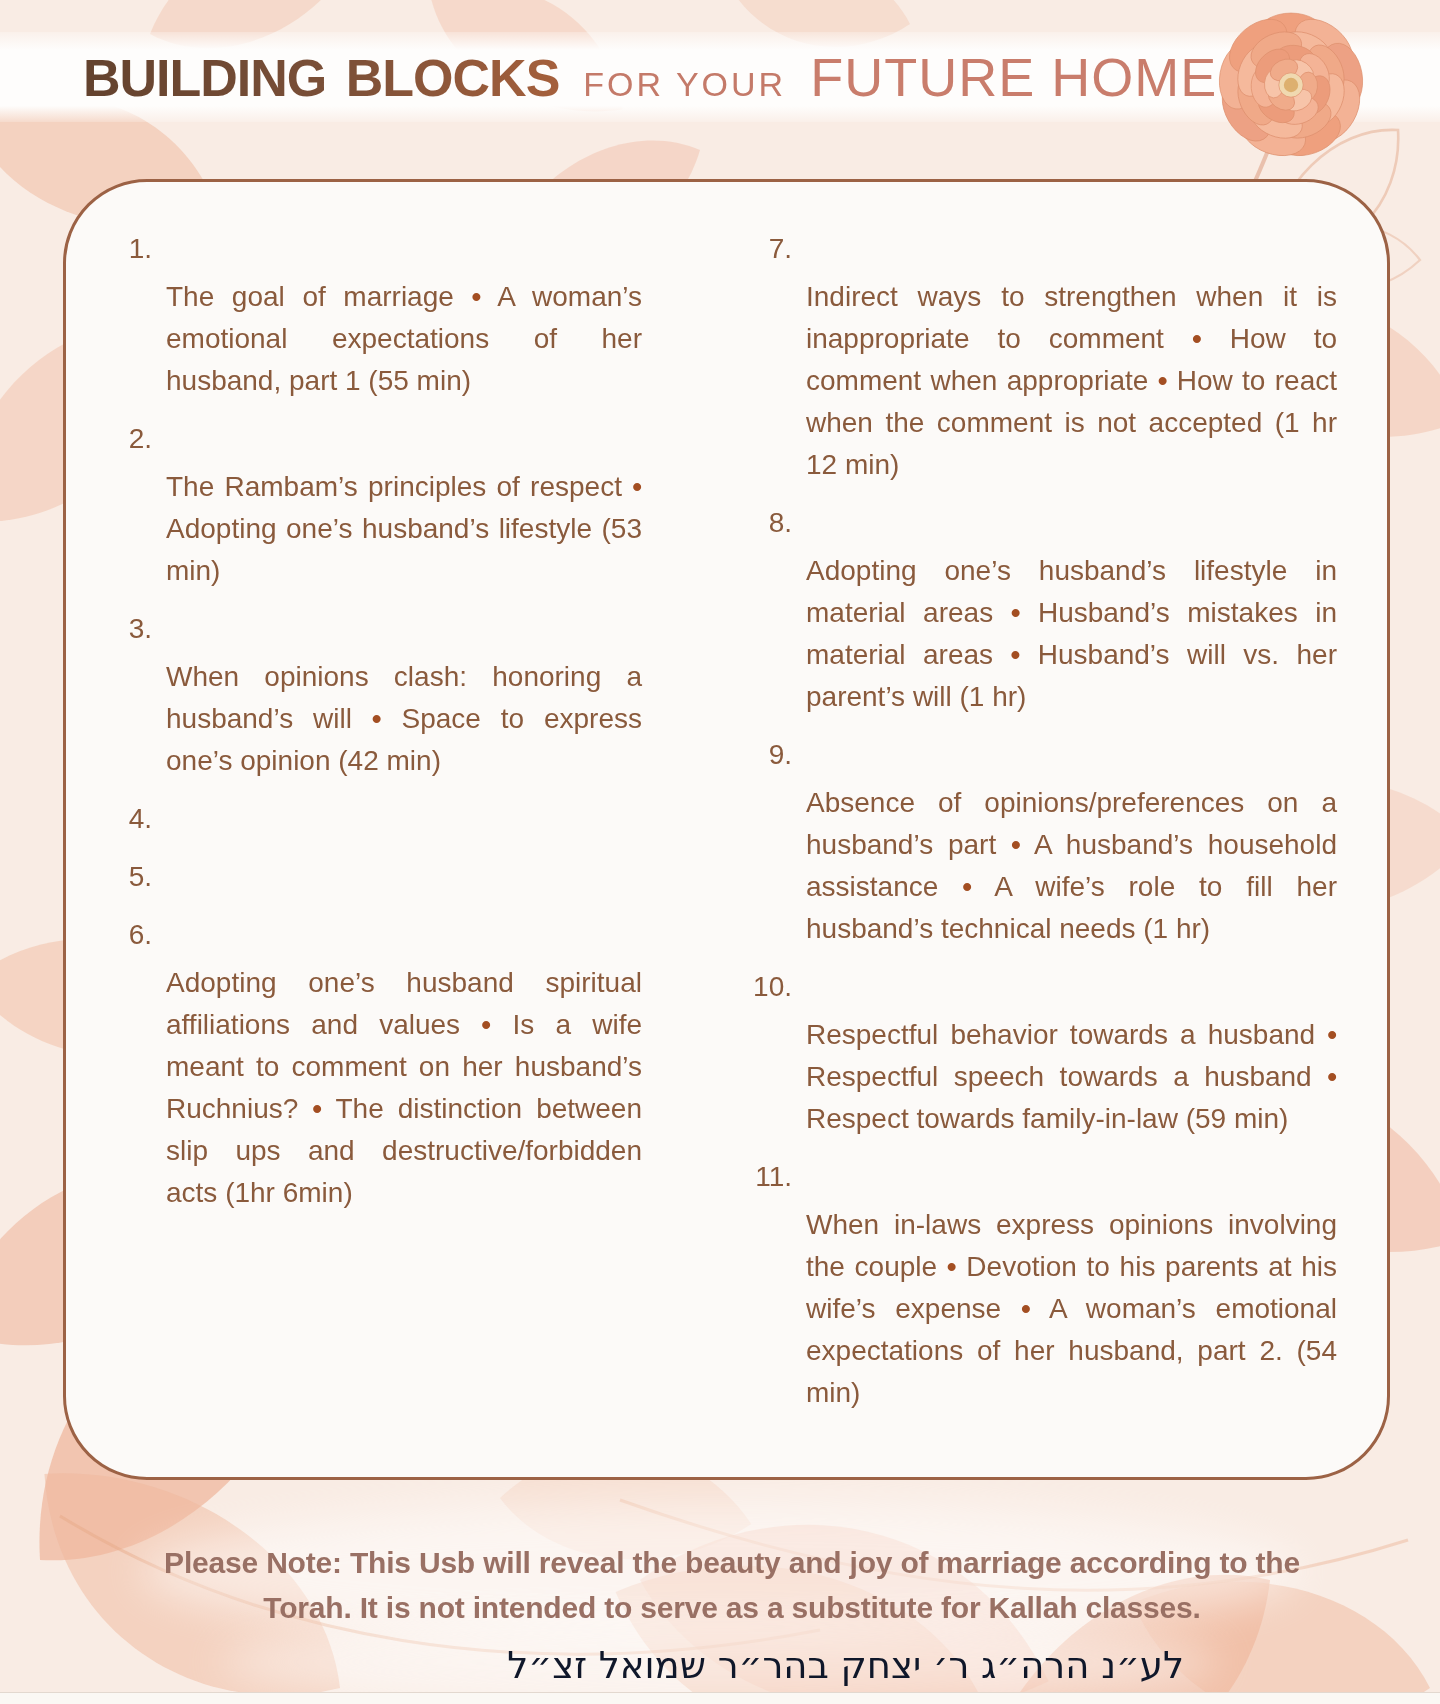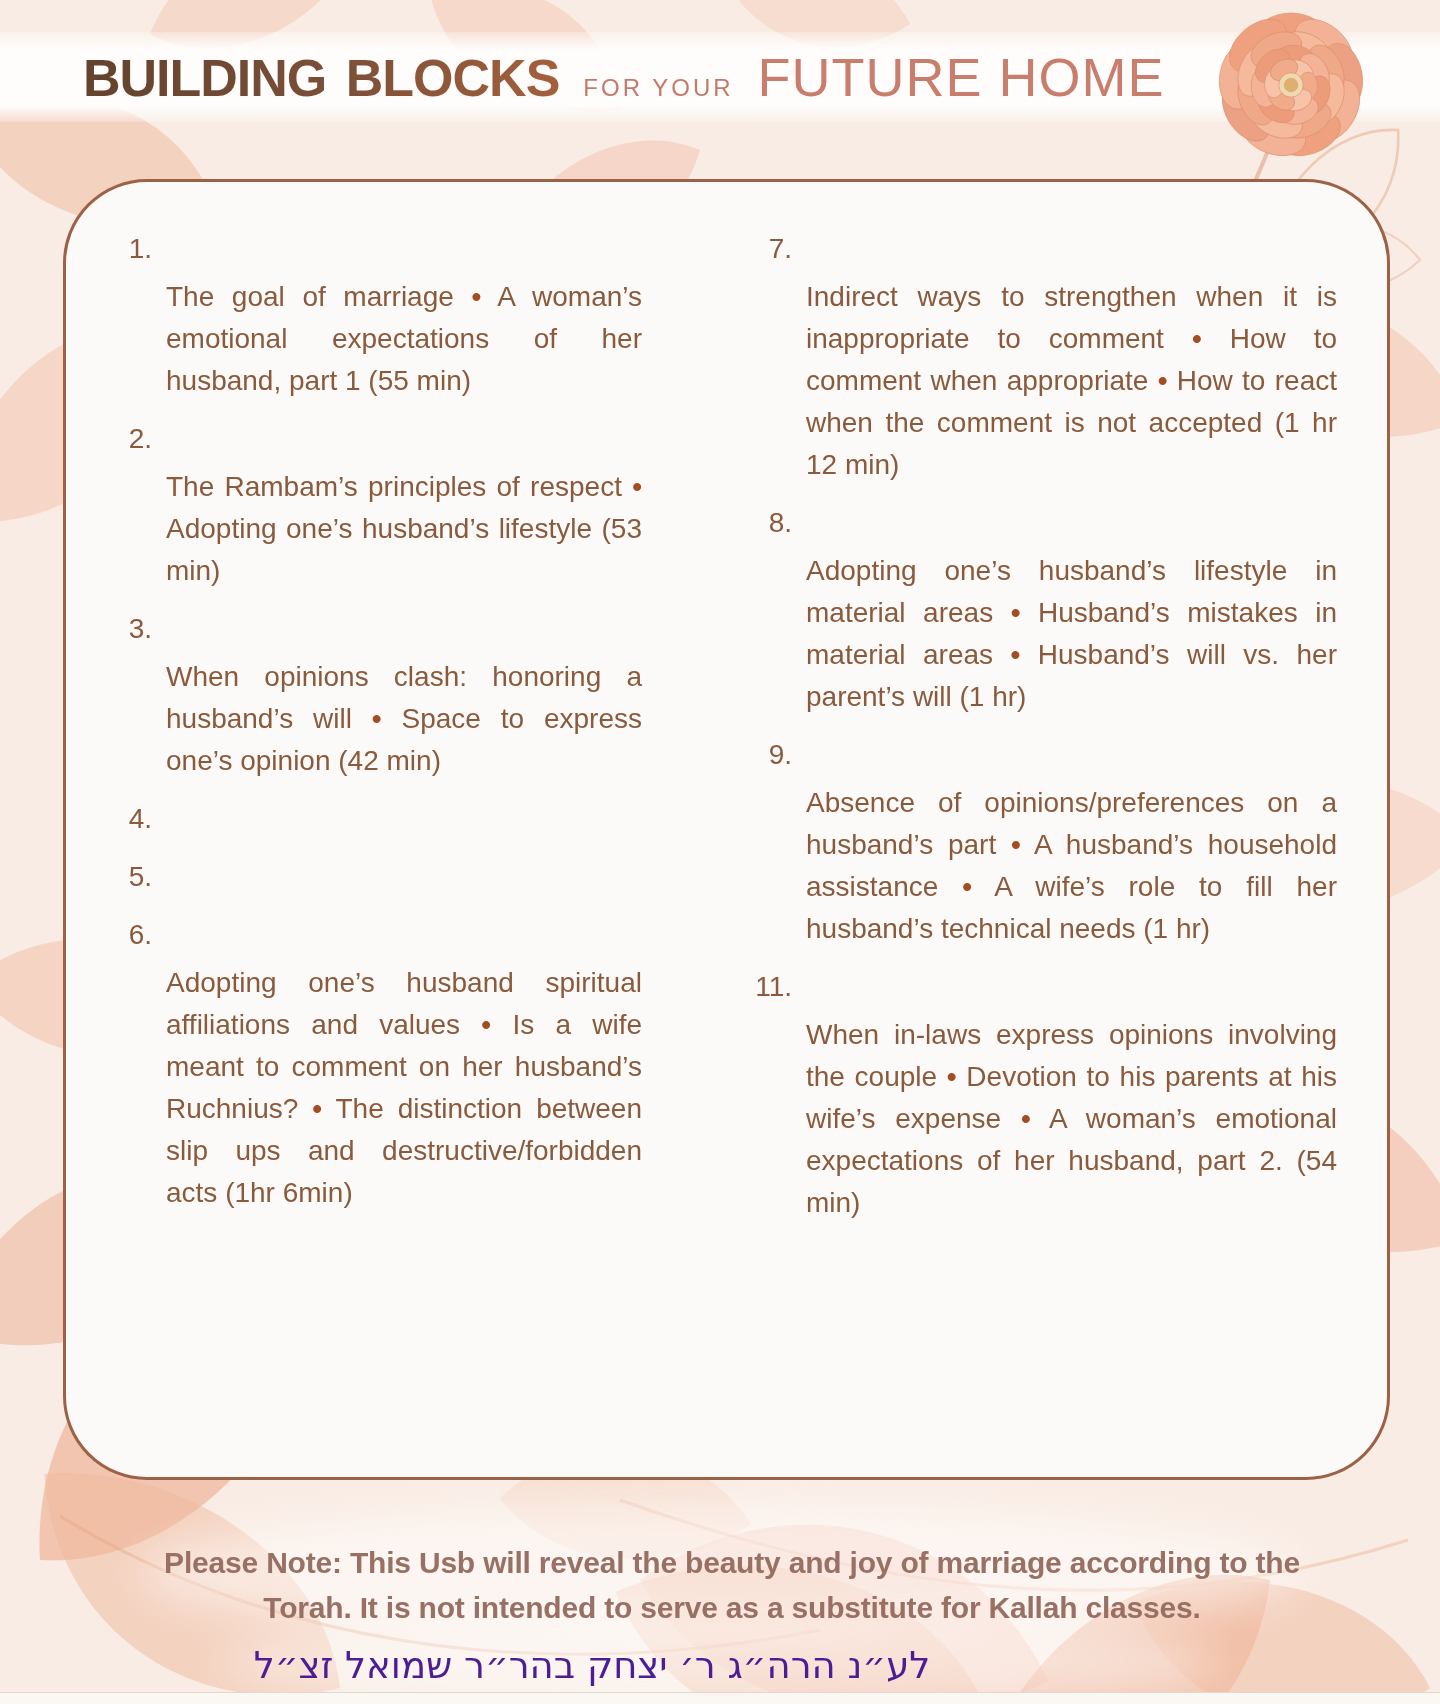--- a/index.html
+++ b/index.html
@@ -29,21 +29,21 @@
   .t1{
     font-size:52px;font-weight:700;letter-spacing:-1px;word-spacing:6px;
     color:#6f4a33;
   }
   @supports (-webkit-background-clip:text){
     .t1{
       background:linear-gradient(90deg,#63422e 0%,#7c5038 55%,#a5603c 100%);
       -webkit-background-clip:text;background-clip:text;-webkit-text-fill-color:transparent;
     }
   }
-  .t2{font-size:24px;font-weight:400;letter-spacing:3px;color:#c47a69;}
+  .t2{font-size:34px;font-weight:400;letter-spacing:3px;color:#c47a69;}
   .t3{font-size:54px;font-weight:400;letter-spacing:1px;color:var(--salmon);}
 
   .flower{position:absolute;left:1208px;top:2px;width:166px;height:166px;z-index:2;}
 
   
   .content-box{
     position:absolute;left:63px;top:179px;width:1327px;height:1301px;z-index:1;
     background:#fcfaf8;border:3px solid var(--box-border);border-radius:84px;
     padding:46px 50px 0 46px;
     display:grid;grid-template-columns:530px 585px;column-gap:110px;align-content:start;
@@ -60,22 +60,22 @@
 
   
   .note{
     position:absolute;left:50%;top:1528px;transform:translateX(-50%);
     width:1140px;z-index:1;margin:12px;
     text-align:center;font-weight:700;font-size:30px;line-height:45px;
     letter-spacing:-0.2px;color:var(--note-brown);
   }
   .dedication{
     position:absolute;left:0;top:1644px;width:1184px;z-index:1;margin:0;
-    text-align:center;direction:rtl;
-    font-family:"DejaVu Sans",sans-serif;font-size:37px;color:#4c1d95;
+    text-align:right;direction:rtl;
+    font-family:"DejaVu Sans",sans-serif;font-size:37px;color:#0f172a;
   }
   .bottom-strip{
     position:absolute;left:0;bottom:0;width:1440px;height:12px;z-index:1;
     background:#fbf8f4;border-top:1px solid #e3d8cf;
   }
 </style>
 </head>
 <body>
 
 <svg class="bgsvg" viewBox="0 0 1440 1704" xmlns="http://www.w3.org/2000/svg" aria-hidden="true">
@@ -196,20 +196,24 @@
       </div>
       <div class="topic-item">
         <span class="topic-num">8.</span>
         <span class="topic-text">Adopting one’s husband’s lifestyle in material areas <span class="bullet">•</span> Husband’s mistakes in material areas <span class="bullet">•</span> Husband’s will vs. her parent’s will (1 hr)</span>
       </div>
       <div class="topic-item">
         <span class="topic-num">9.</span>
         <span class="topic-text">Absence of opinions/preferences on a husband’s part <span class="bullet">•</span> A husband’s household assistance <span class="bullet">•</span> A wife’s role to fill her husband’s technical needs (1 hr)</span>
       </div>
       <div class="topic-item">
+        <span class="topic-num">10.</span>
+        <span class="topic-text">Respectful behavior towards a husband <span class="bullet">•</span> Respectful speech towards a husband <span class="bullet">•</span> Respect towards family-in-law (59 min)</span>
+      </div>
+      <div class="topic-item">
         <span class="topic-num">11.</span>
         <span class="topic-text">When in-laws express opinions involving the couple <span class="bullet">•</span> Devotion to his parents at his wife’s expense <span class="bullet">•</span> A woman’s emotional expectations of her husband, part 2. (54 min)</span>
       </div>
     </div>
 </main>
 
 <p class="note">Please Note: This Usb will reveal the beauty and joy of marriage according to the Torah. It is not intended to serve as a substitute for Kallah classes.</p>
 <p class="dedication">לע״נ הרה״ג ר׳ יצחק בהר״ר שמואל זצ״ל</p>
 <div class="bottom-strip"></div>
 

